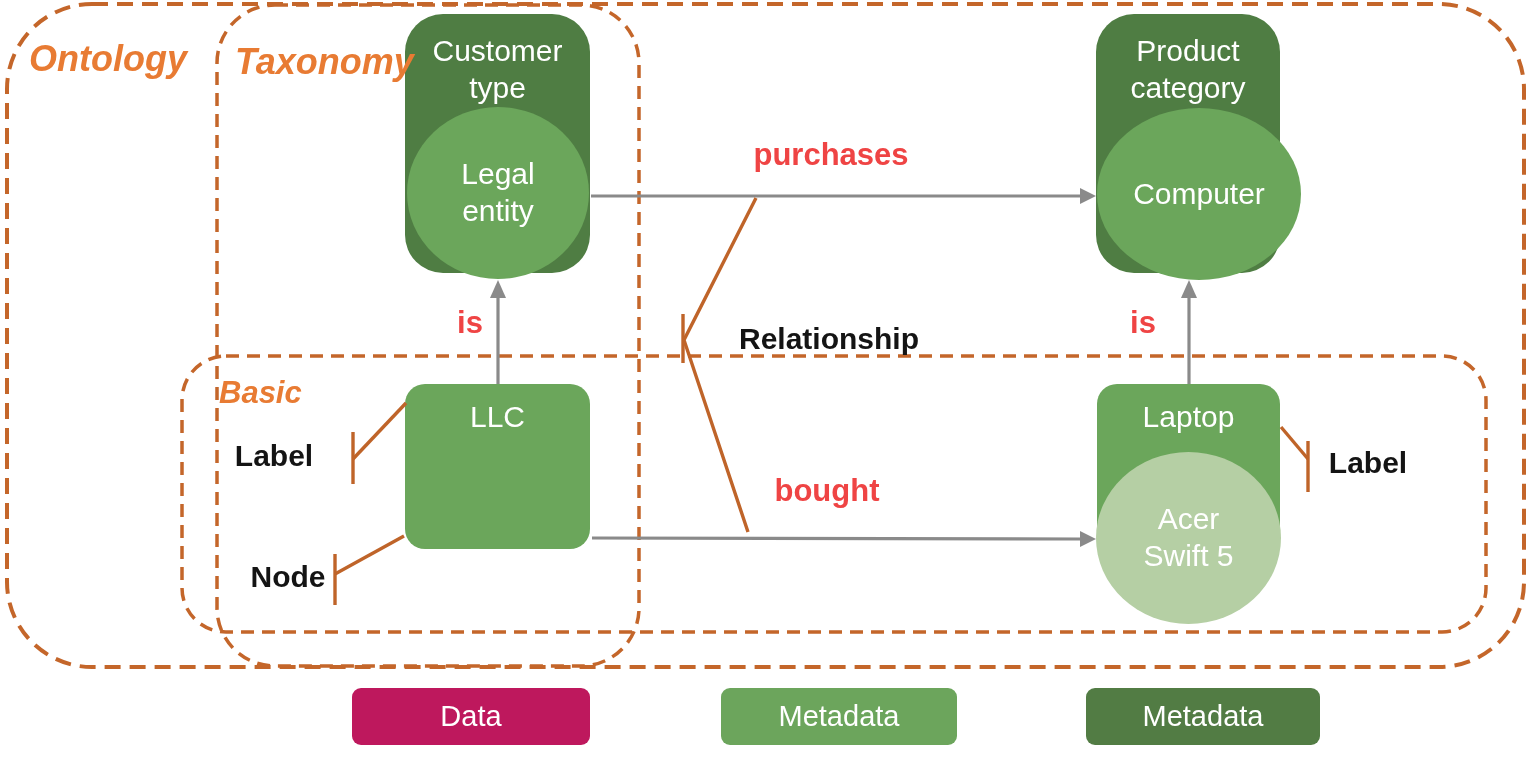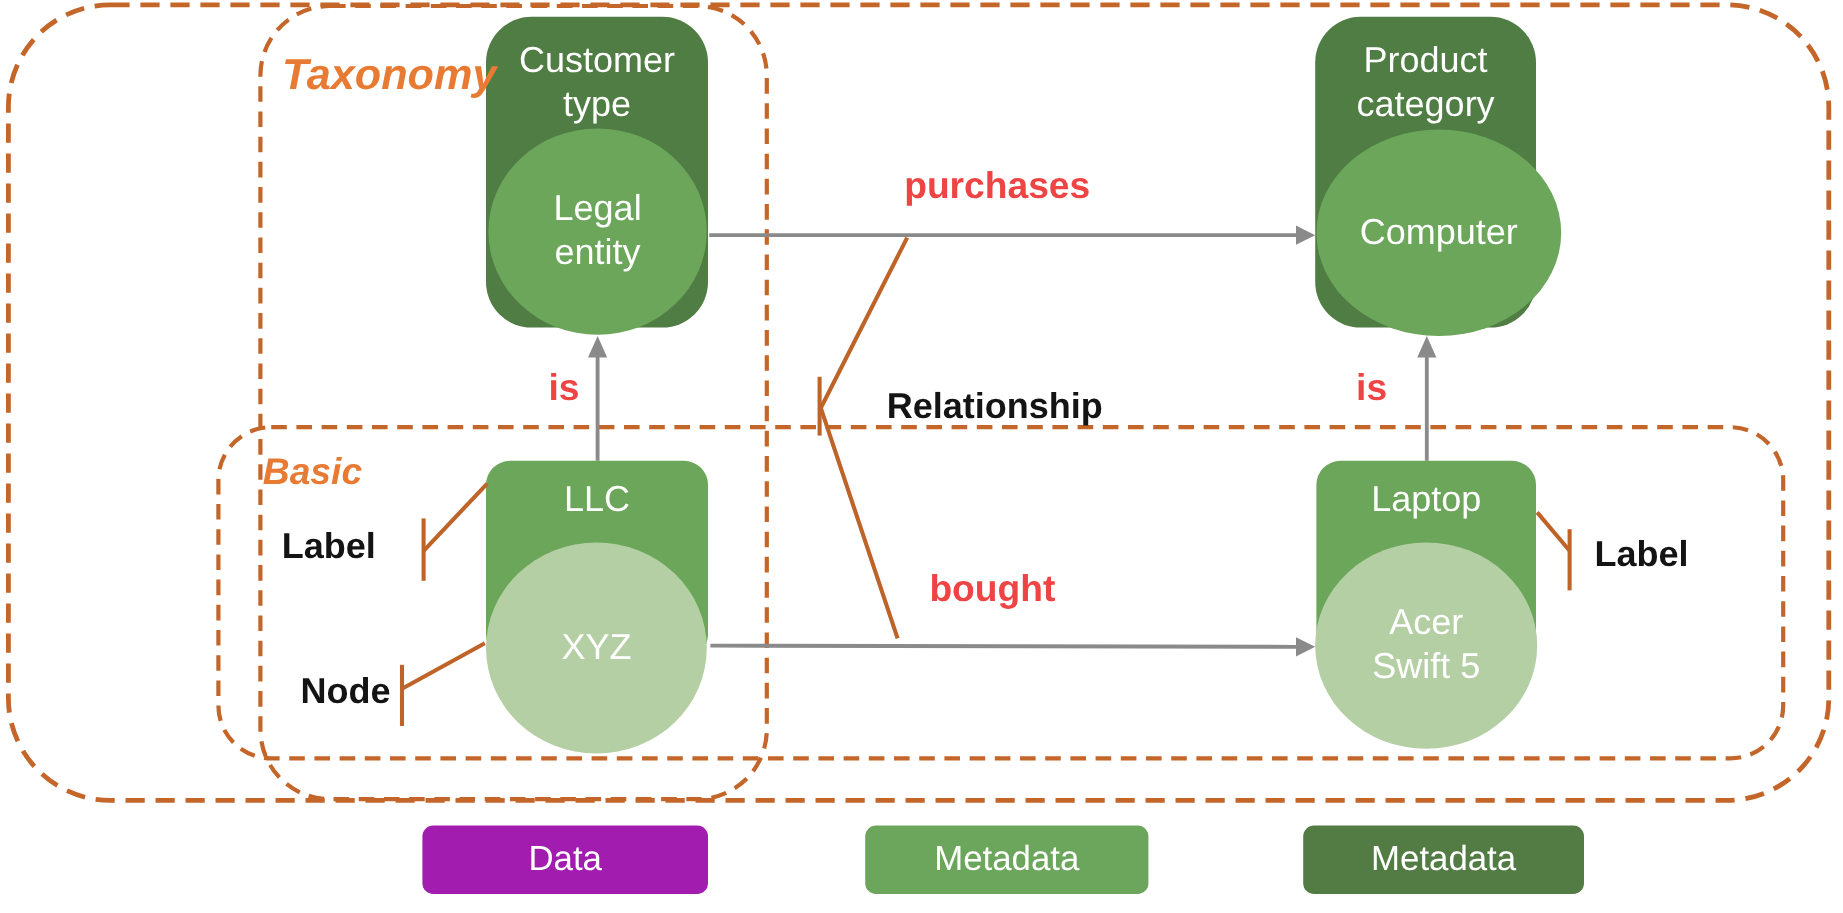--- a/index.html
+++ b/index.html
@@ -89,23 +89,20 @@
   </div>
   <div class="node circle-mid" id="node-computer">
     <span class="node-label">Computer</span>
   </div>
   <div class="node rect-mid" id="node-llc">
     <span class="node-label">LLC</span>
   </div>
   <div class="node rect-mid" id="node-laptop">
     <span class="node-label">Laptop</span>
   </div>
-  <div class="node circle-light" id="node-xyz">
-    <span class="node-label">XYZ</span>
-  </div>
   <div class="node circle-light" id="node-acer">
     <span class="node-label">Acer Swift 5</span>
   </div>
 
   <svg class="layer" viewBox="0 0 1536 761">
     <g stroke="#8a8a8a" stroke-width="3.2" fill="#8a8a8a">
       <g>
         <line x1="591" y1="196" x2="1080" y2="196"></line>
         <polygon points="1080,188 1096,196 1080,204" stroke="none"></polygon>
       </g>
@@ -135,34 +132,35 @@
         <line x1="404" y1="536" x2="335" y2="574"></line>
         <line x1="335" y1="554" x2="335" y2="605"></line>
       </g>
       <g>
         <line x1="1281" y1="427" x2="1308" y2="459"></line>
         <line x1="1308" y1="441" x2="1308" y2="492"></line>
       </g>
     </g>
   </svg>
 
+  <div class="lbl region-lbl" id="lbl-ontology">Ontology</div>
   <div class="lbl region-lbl" id="lbl-taxonomy">Taxonomy</div>
   <div class="lbl region-lbl" id="lbl-basic">Basic</div>
 
   <div class="lbl edge-lbl" id="lbl-purchases">purchases</div>
   <div class="lbl edge-lbl" id="lbl-bought">bought</div>
   <div class="lbl edge-lbl" id="lbl-is-left">is</div>
   <div class="lbl edge-lbl" id="lbl-is-right">is</div>
 
   <div class="lbl ann-lbl" id="lbl-relationship">Relationship</div>
   <div class="lbl ann-lbl" id="lbl-label-left">Label</div>
   <div class="lbl ann-lbl" id="lbl-node">Node</div>
   <div class="lbl ann-lbl" id="lbl-label-right">Label</div>
 
-  <div class="legend-swatch" id="legend-data" style="background-color: #a21caf;">
+  <div class="legend-swatch" id="legend-data" style="background-color: #be185d;">
     <span>Data</span>
   </div>
   <div class="legend-swatch" id="legend-metadata-mid" style="background-color: rgb(108, 165, 92);">
     <span>Metadata</span>
   </div>
   <div class="legend-swatch" id="legend-metadata-dark" style="background-color: rgb(82, 124, 68);">
     <span>Metadata</span>
   </div>
 
 </div>

